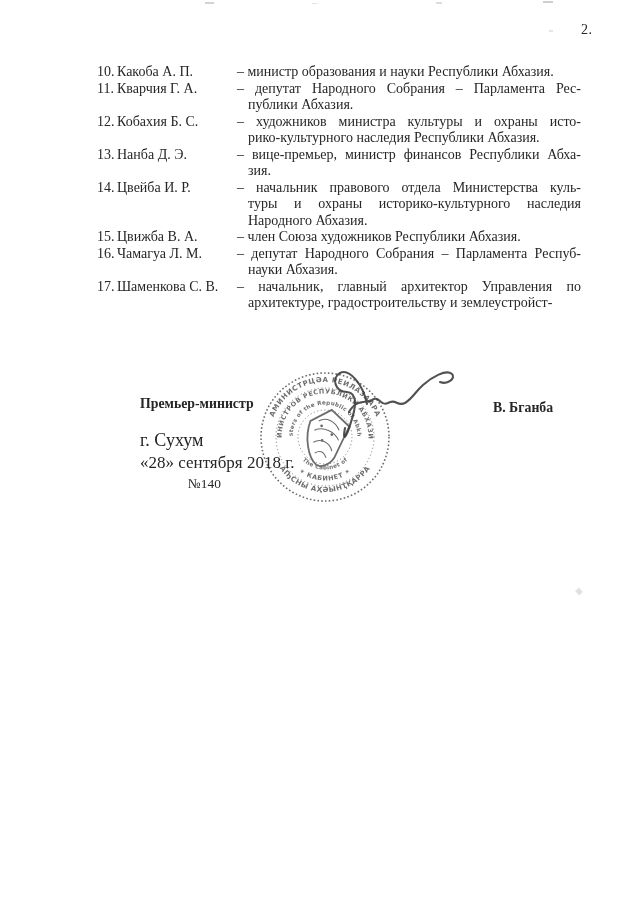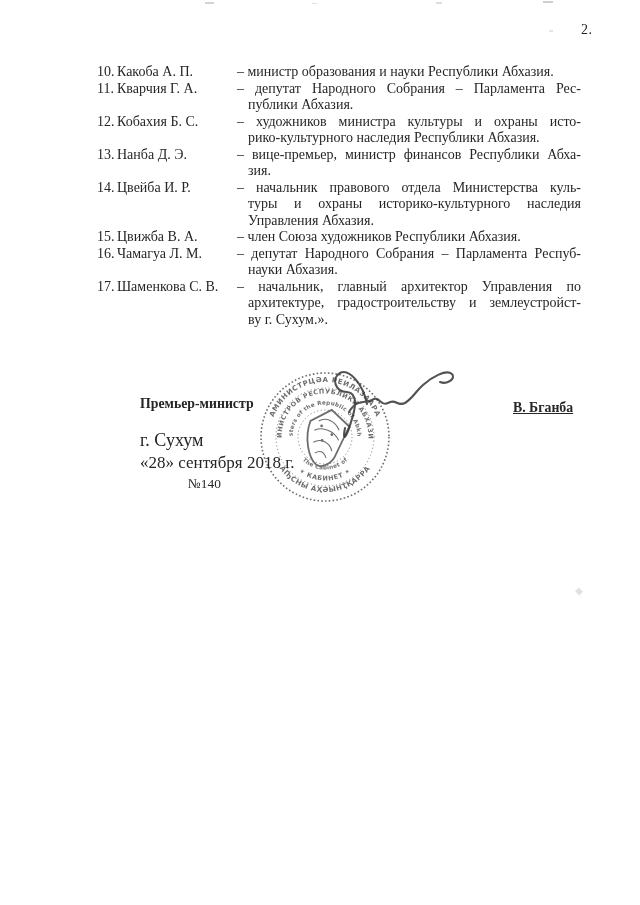--- a/index.html
+++ b/index.html
@@ -20,21 +20,21 @@
   }
   .row { display:flex; }
   .left { flex:0 0 140px; width:140px; }
   .num { display:inline-block; min-width:20px; }
   .desc { flex:1; padding-left:11px; }
   .desc-line { text-align:justify; text-align-last:justify; }
   .desc-line:first-child { text-indent:-11px; }
   .desc-line:last-child { text-align-last:left; }
   
   .sig-title   { position:absolute; left:140px; top:396px; font-size:13.8px; font-weight:bold; }
-  .sig-name    { position:absolute; left:513px; top:400px; font-size:13.8px; font-weight:bold;text-decoration:underline; }
+  .sig-name    { position:absolute; left:493px; top:400px; font-size:13.8px; font-weight:bold; }
   .sig-place   { position:absolute; left:140px; top:430px; font-size:18px; }
   .sig-date    { position:absolute; left:140px; top:453px; font-size:17px; }
   .sig-docnum  { position:absolute; left:140px; top:476px; font-size:13.4px;margin-left:48px; }
   
   .seal-svg { position:absolute; left:255px; top:367px; width:140px; height:140px; z-index:3; opacity:0.82; }
   .seal-stroke { stroke:var(--seal-ink); fill:none; }
   .seal-text { fill:var(--seal-ink); font-family:"DejaVu Sans", sans-serif; font-weight:bold; }
   .ring-big   { font-size:7px;   letter-spacing:0.6px; }
   .ring-mid   { font-size:6.4px; letter-spacing:0.6px; }
   .ring-small { font-size:5.6px; letter-spacing:0.3px; }
@@ -90,21 +90,21 @@
         </div>
     </div>
 
     <div class="row">
       <div class="left">
         <span class="num">14.</span><span class="name">Цвейба И. Р.</span>
       </div>
       <div class="desc">
           <div class="desc-line">– начальник правового отдела Министерства куль-</div>
           <div class="desc-line">туры и охраны историко-культурного наследия</div>
-          <div class="desc-line">Управления Абхазия.</div>
+          <div class="desc-line">Народного Абхазия.</div>
         </div>
     </div>
 
     <div class="row">
       <div class="left">
         <span class="num">15.</span><span class="name">Цвижба В. А.</span>
       </div>
       <div class="desc">
           <div class="desc-line">– член Союза художников Республики Абхазия.</div>
         </div>
@@ -120,21 +120,20 @@
         </div>
     </div>
 
     <div class="row">
       <div class="left">
         <span class="num">17.</span><span class="name">Шаменкова С. В.</span>
       </div>
       <div class="desc">
           <div class="desc-line">– начальник, главный архитектор Управления по</div>
           <div class="desc-line">архитектуре, градостроительству и землеустройст-</div>
-          <div class="desc-line">ву г. Сухум.».</div>
         </div>
     </div>
   </div>
 
   <div class="sig-title">Премьер-министр</div>
   <div class="sig-name">В. Бганба</div>
   <div class="sig-place">г. Сухум</div>
   <div class="sig-date">«28» сентября 2018 г.</div>
   <div class="sig-docnum">№140</div>
 

